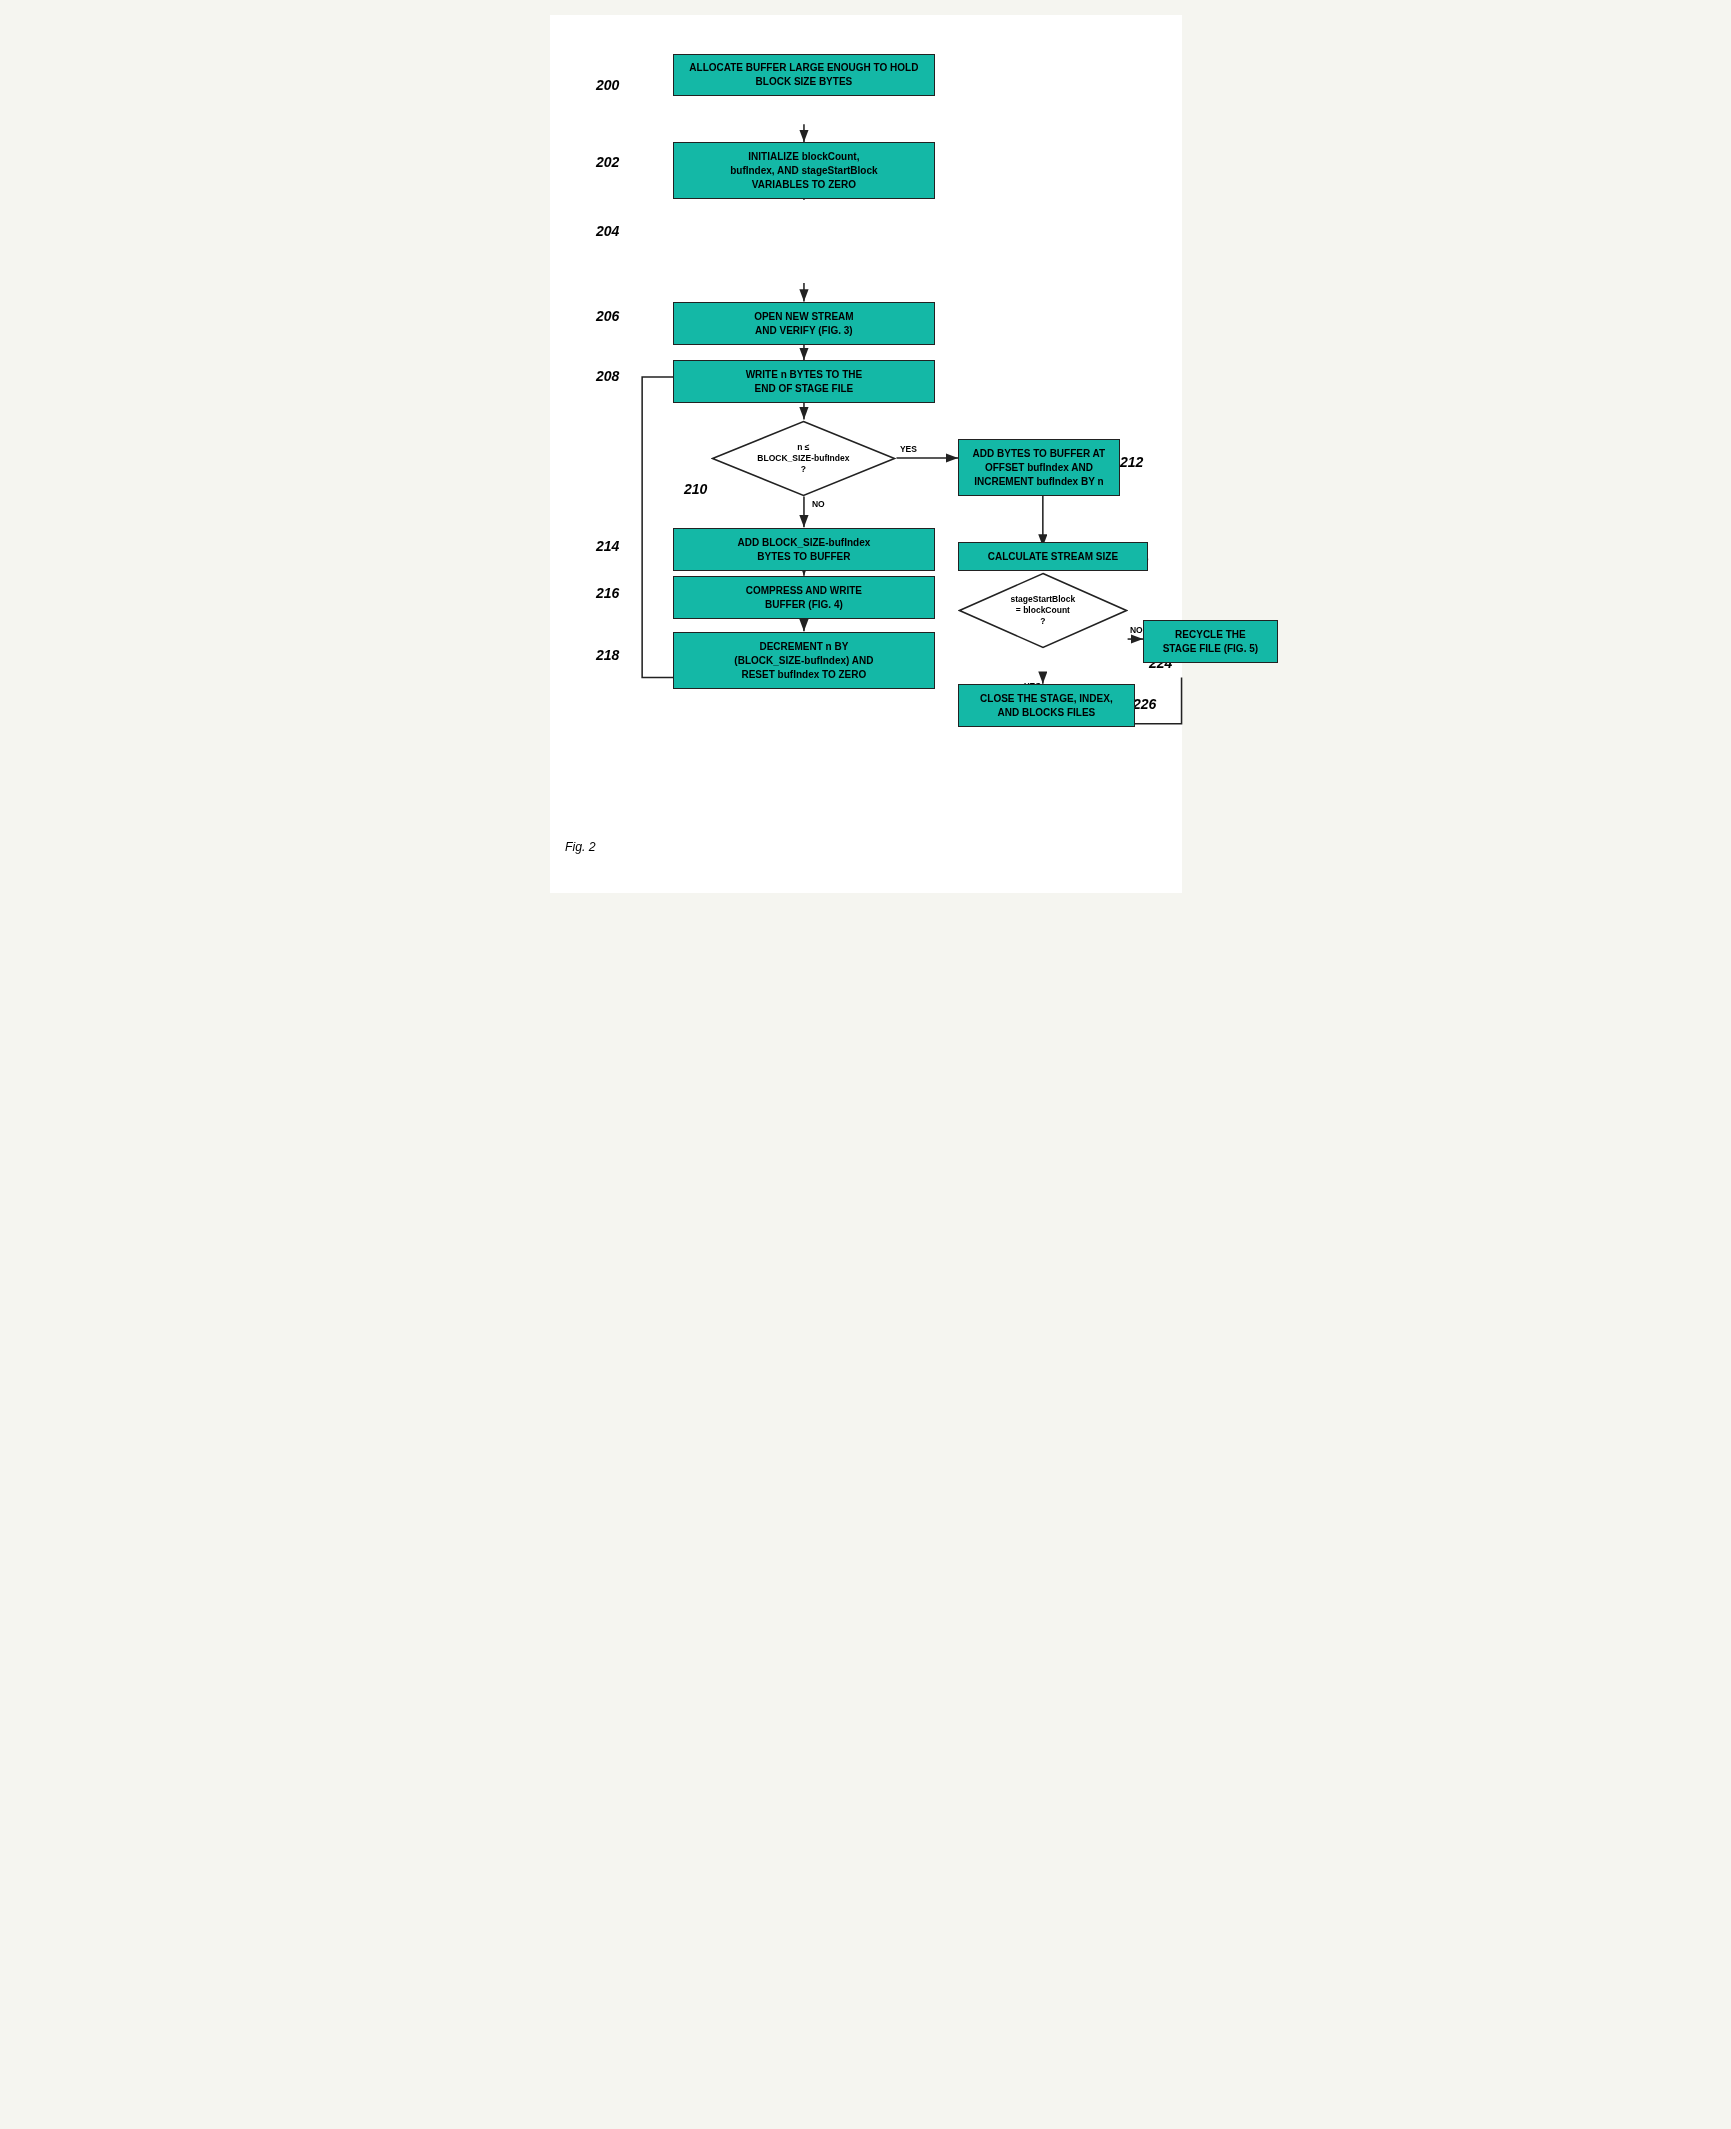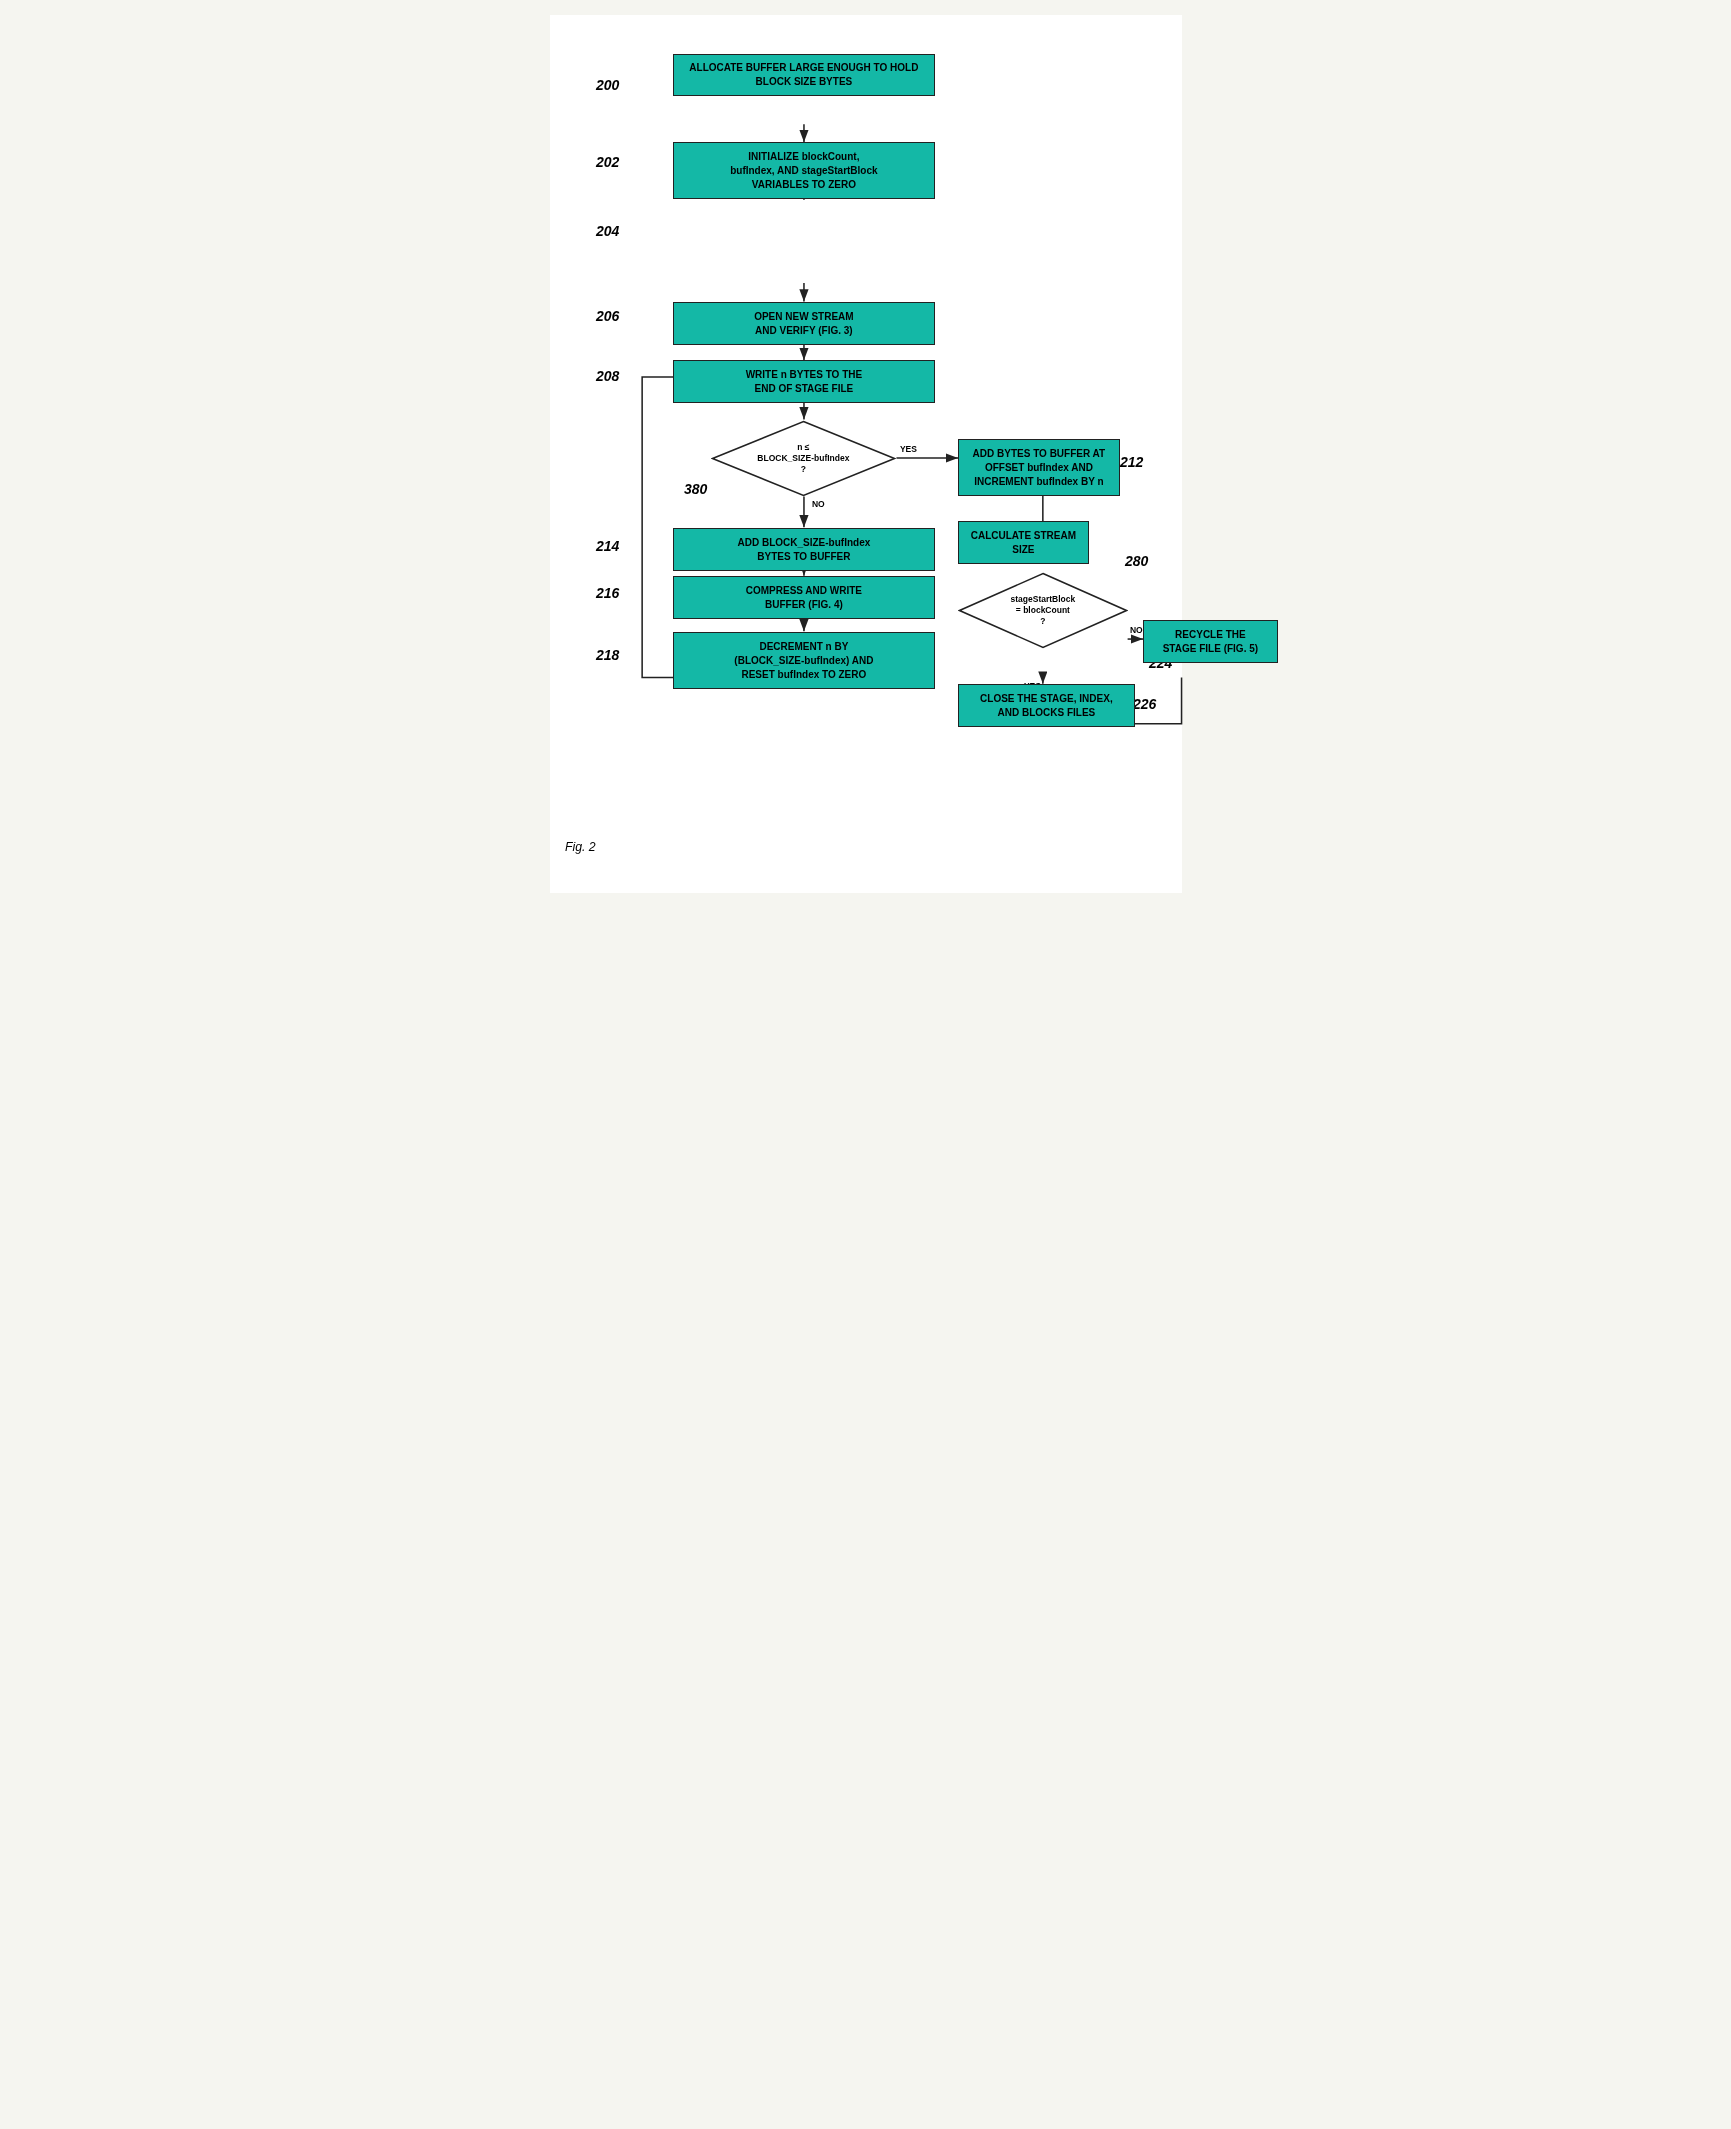--- a/index.html
+++ b/index.html
@@ -145,41 +145,41 @@
     <div class="label" style="left:31px; top:270px;">206</div>
     <div class="box" style="left:108px; top:264px; width:262px;">
       <span>OPEN NEW STREAM<br>AND VERIFY (FIG. 3)</span>
     </div>
 
     <div class="label" style="left:31px; top:330px;">208</div>
     <div class="box" style="left:108px; top:322px; width:262px;">
       <span>WRITE n BYTES TO THE<br>END OF STAGE FILE</span>
     </div>
 
-    <div class="label" style="left:119px; top:443px;">380</div>
+    <div class="label" style="left:119px; top:443px;">210</div>
     <div class="diamond-wrap" style="left:146px; top:382px; width:185px; height:77px;">
       <div class="diamond-inner">
         <svg class="diamond-svg" viewBox="0 0 240 100" preserveAspectRatio="none">
           <polygon points="120,2 238,50 120,98 2,50" fill="white" stroke="#222" stroke-width="2"></polygon>
         </svg>
         <div class="diamond-text">n ≤<br>BLOCK_SIZE-bufIndex<br>?</div>
       </div>
     </div>
 
     <div class="label" style="left:335px; top:406px; font-style:normal; font-size:8.5px;">YES</div>
 
     <div class="label" style="left:247px; top:461px; font-style:normal; font-size:8.5px;">NO</div>
 
     <div class="label" style="left:555px; top:416px;">212</div>
     <div class="box" style="left:393px; top:401px; width:162px;">
       <span>ADD BYTES TO BUFFER AT<br>OFFSET bufIndex AND<br>INCREMENT bufIndex BY n</span>
     </div>
 
     <div class="label" style="left:560px; top:515px;">280</div>
-    <div class="box" style="left:393px; top:483px; width:131px;">
+    <div class="box" style="left:393px; top:504px; width:190px;">
       <span>CALCULATE STREAM SIZE</span>
     </div>
 
     <div class="label" style="left:426px; top:554px;">222</div>
     <div class="diamond-wrap" style="left:393px; top:534px; width:170px; height:77px;">
       <div class="diamond-inner">
         <svg class="diamond-svg" viewBox="0 0 220 100" preserveAspectRatio="none">
           <polygon points="110,2 218,50 110,98 2,50" fill="white" stroke="#222" stroke-width="2"></polygon>
         </svg>
         <div class="diamond-text">stageStartBlock<br>= blockCount<br>?</div>

